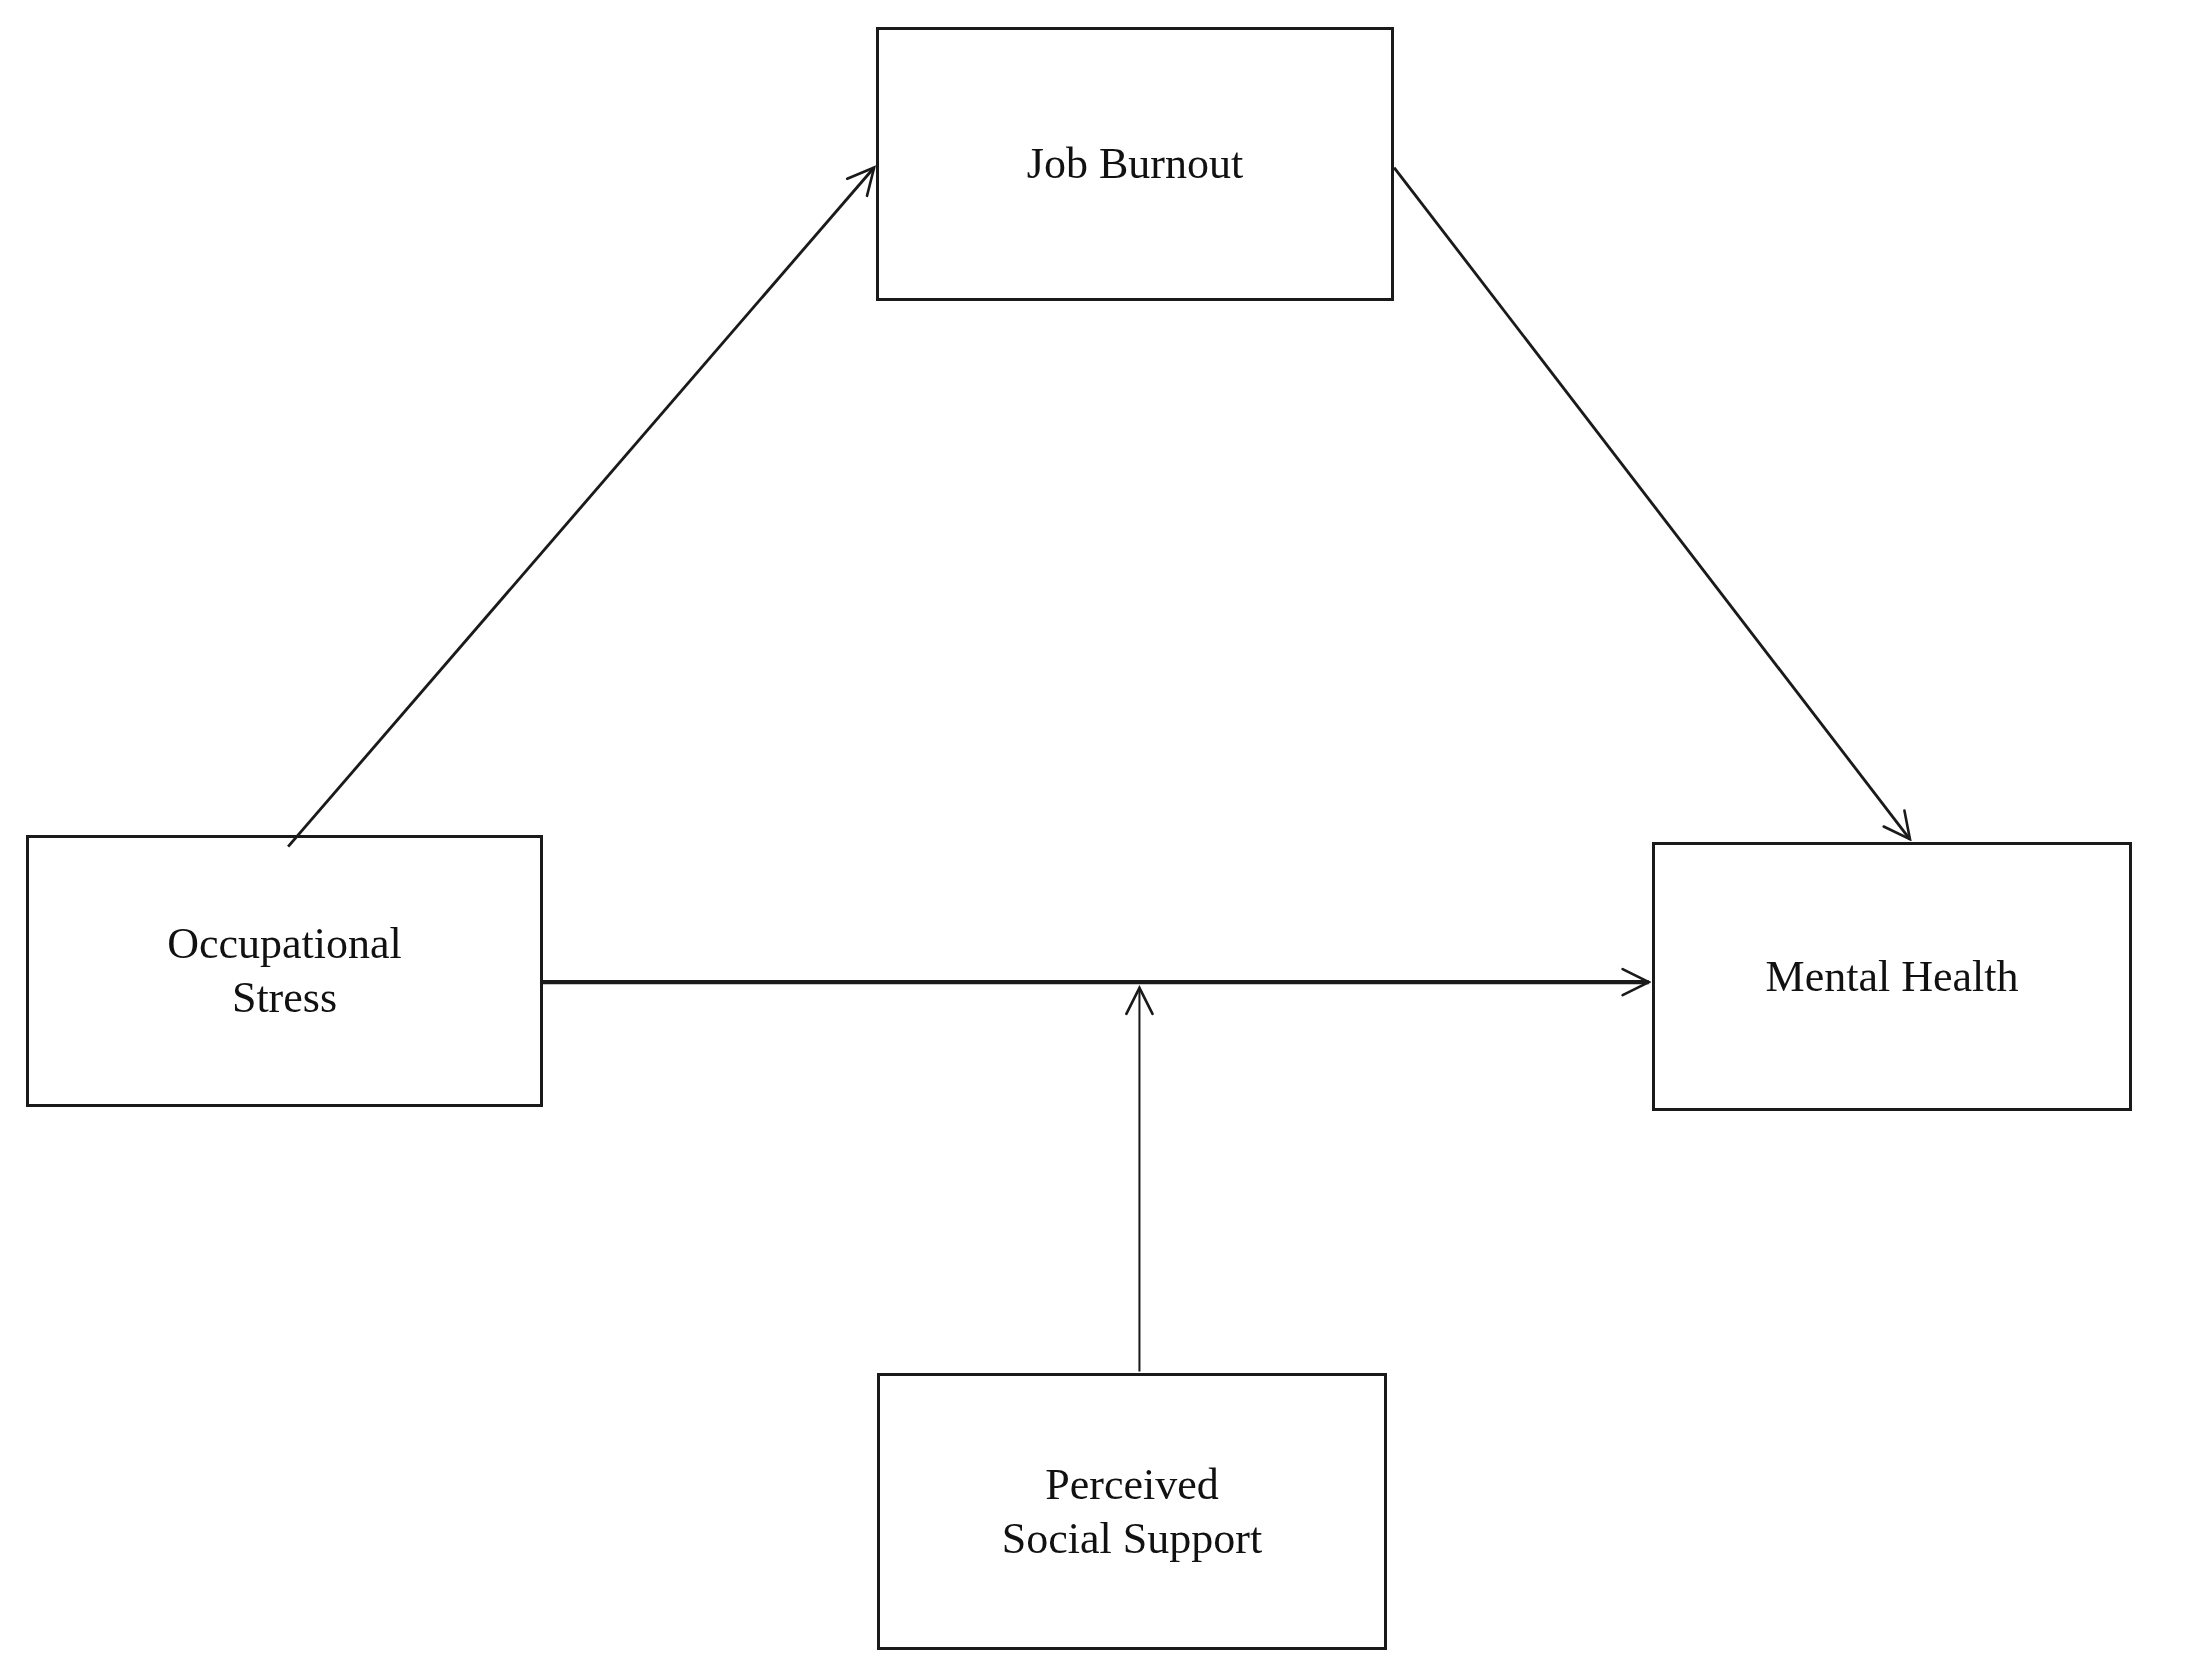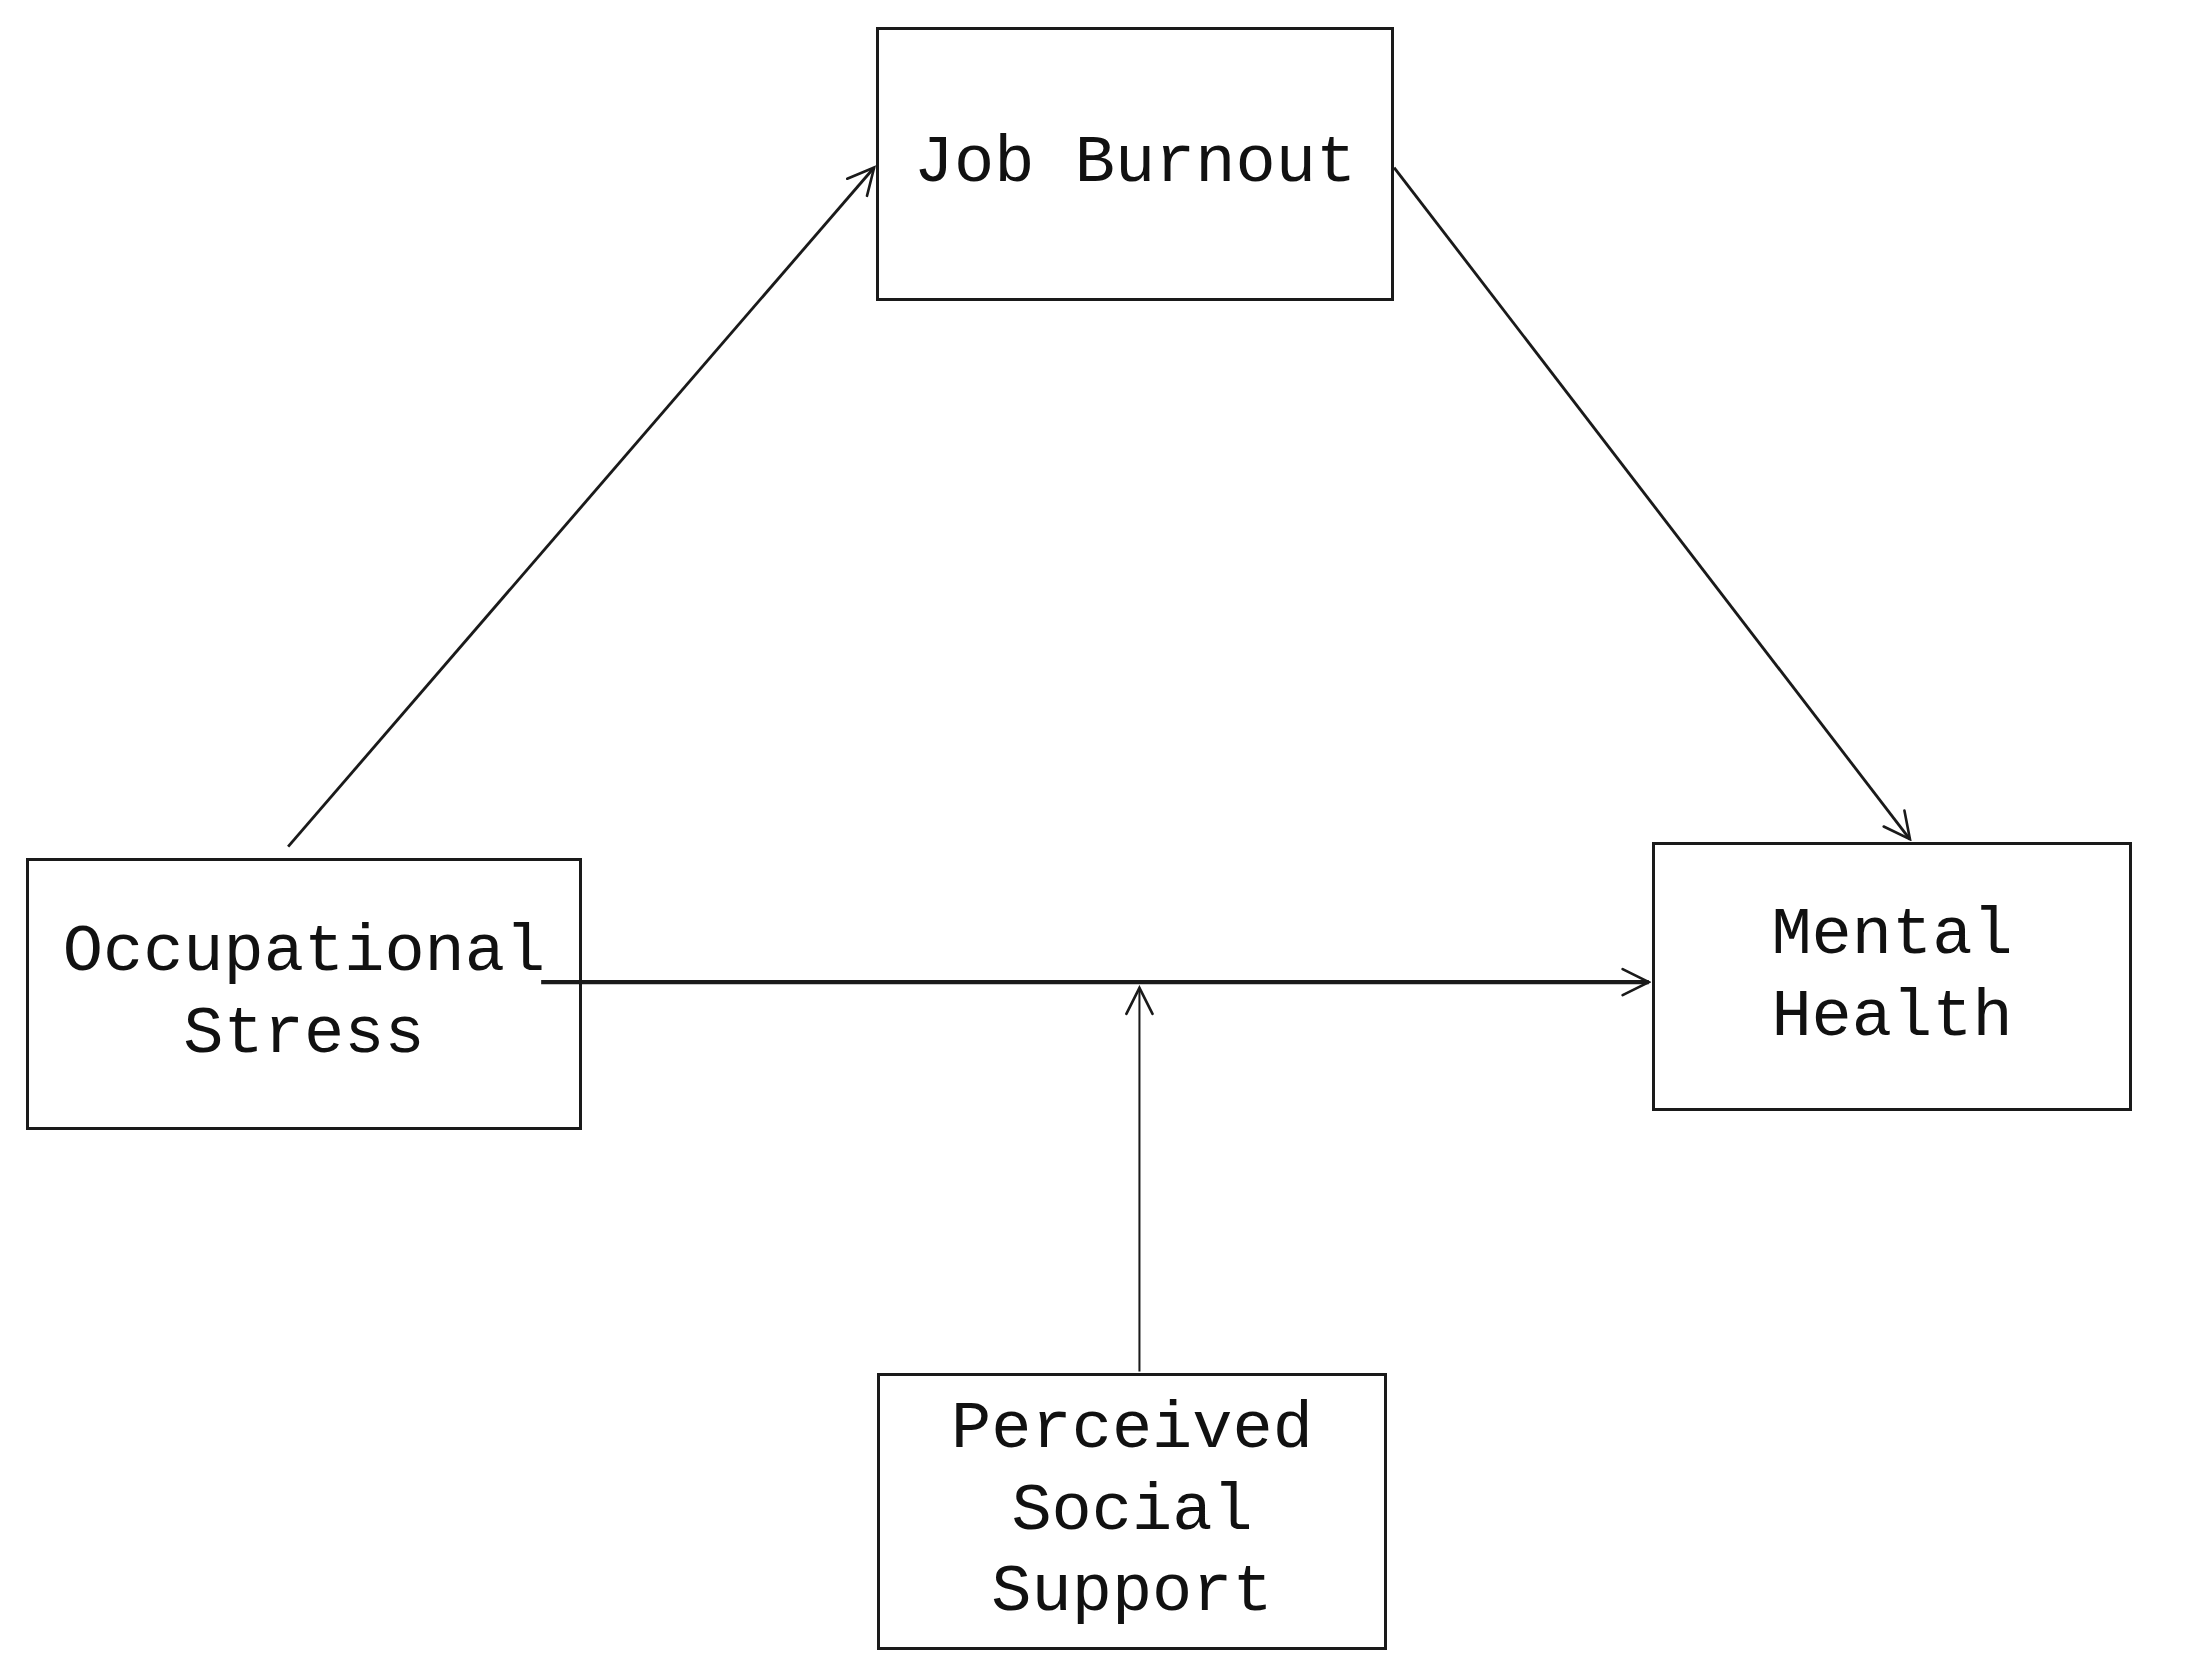--- a/index.html
+++ b/index.html
@@ -29,28 +29,27 @@
     box-sizing: border-box;
     border: 3.3px solid var(--line, #1a1a1a);
     background: #ffffff;
     display: flex;
     align-items: center;
     justify-content: center;
     text-align: center;
     z-index: 1;
   }
   .node-label {
-    font-size: 67px;
+    font-size: 44px;
     line-height: 1.22;
     color: var(--text, #111111);
     white-space: pre-line;
-    font-family: Liberation Mono, monospace;
   }
   .node-job-burnout            { left: 876px; top: 27px;   width: 518px; height: 274px; }
-  .node-occupational-stress    { left: 26px;   top: 858px; width: 556px; height: 272px; }
+  .node-occupational-stress    { left: 26px;   top: 835px; width: 517px; height: 272px; }
   .node-mental-health          { left: 1652px; top: 842px; width: 480px; height: 269px; }
   .node-perceived-social-support { left: 877px; top: 1373px; width: 510px; height: 277px; }
 </style>
 </head>
 <body>
 
 <div class="canvas">
 
   <svg class="edges-layer" viewBox="0 0 2688 2048" xmlns="http://www.w3.org/2000/svg">
     <defs>

